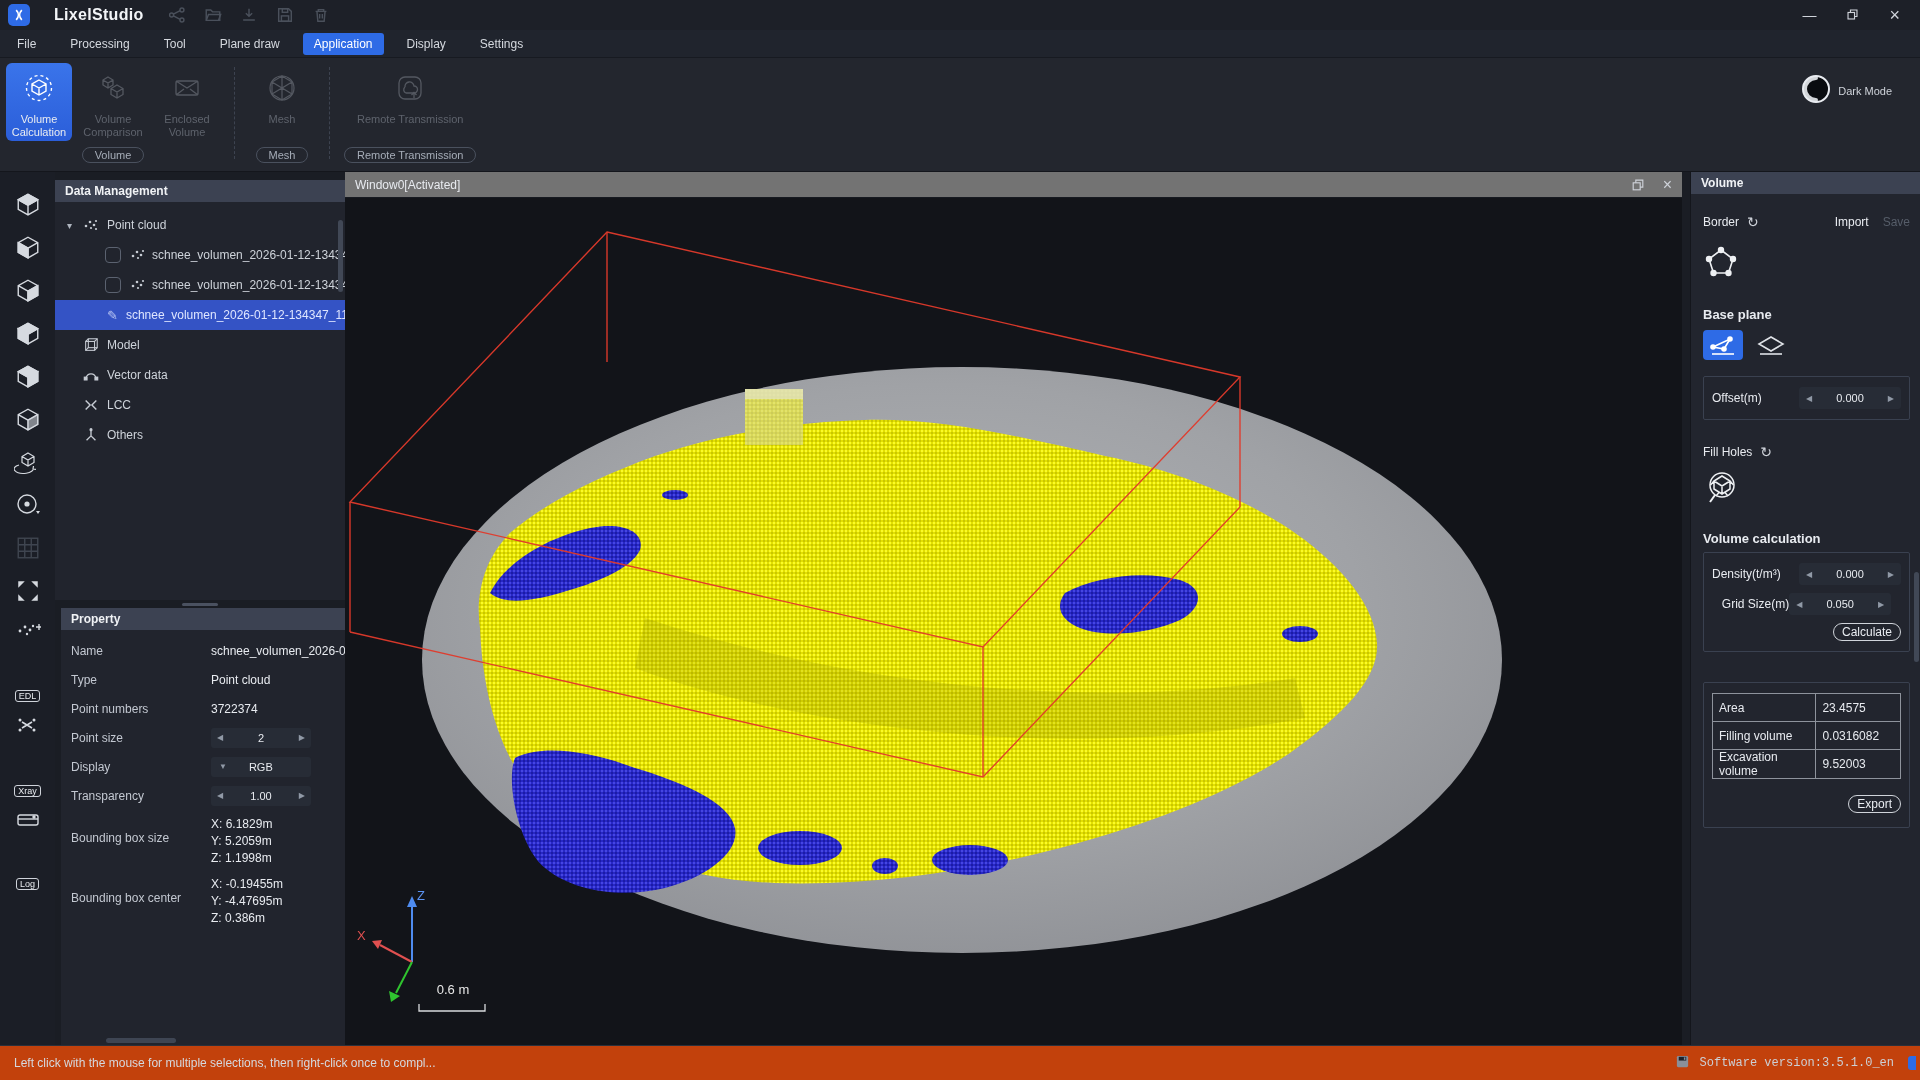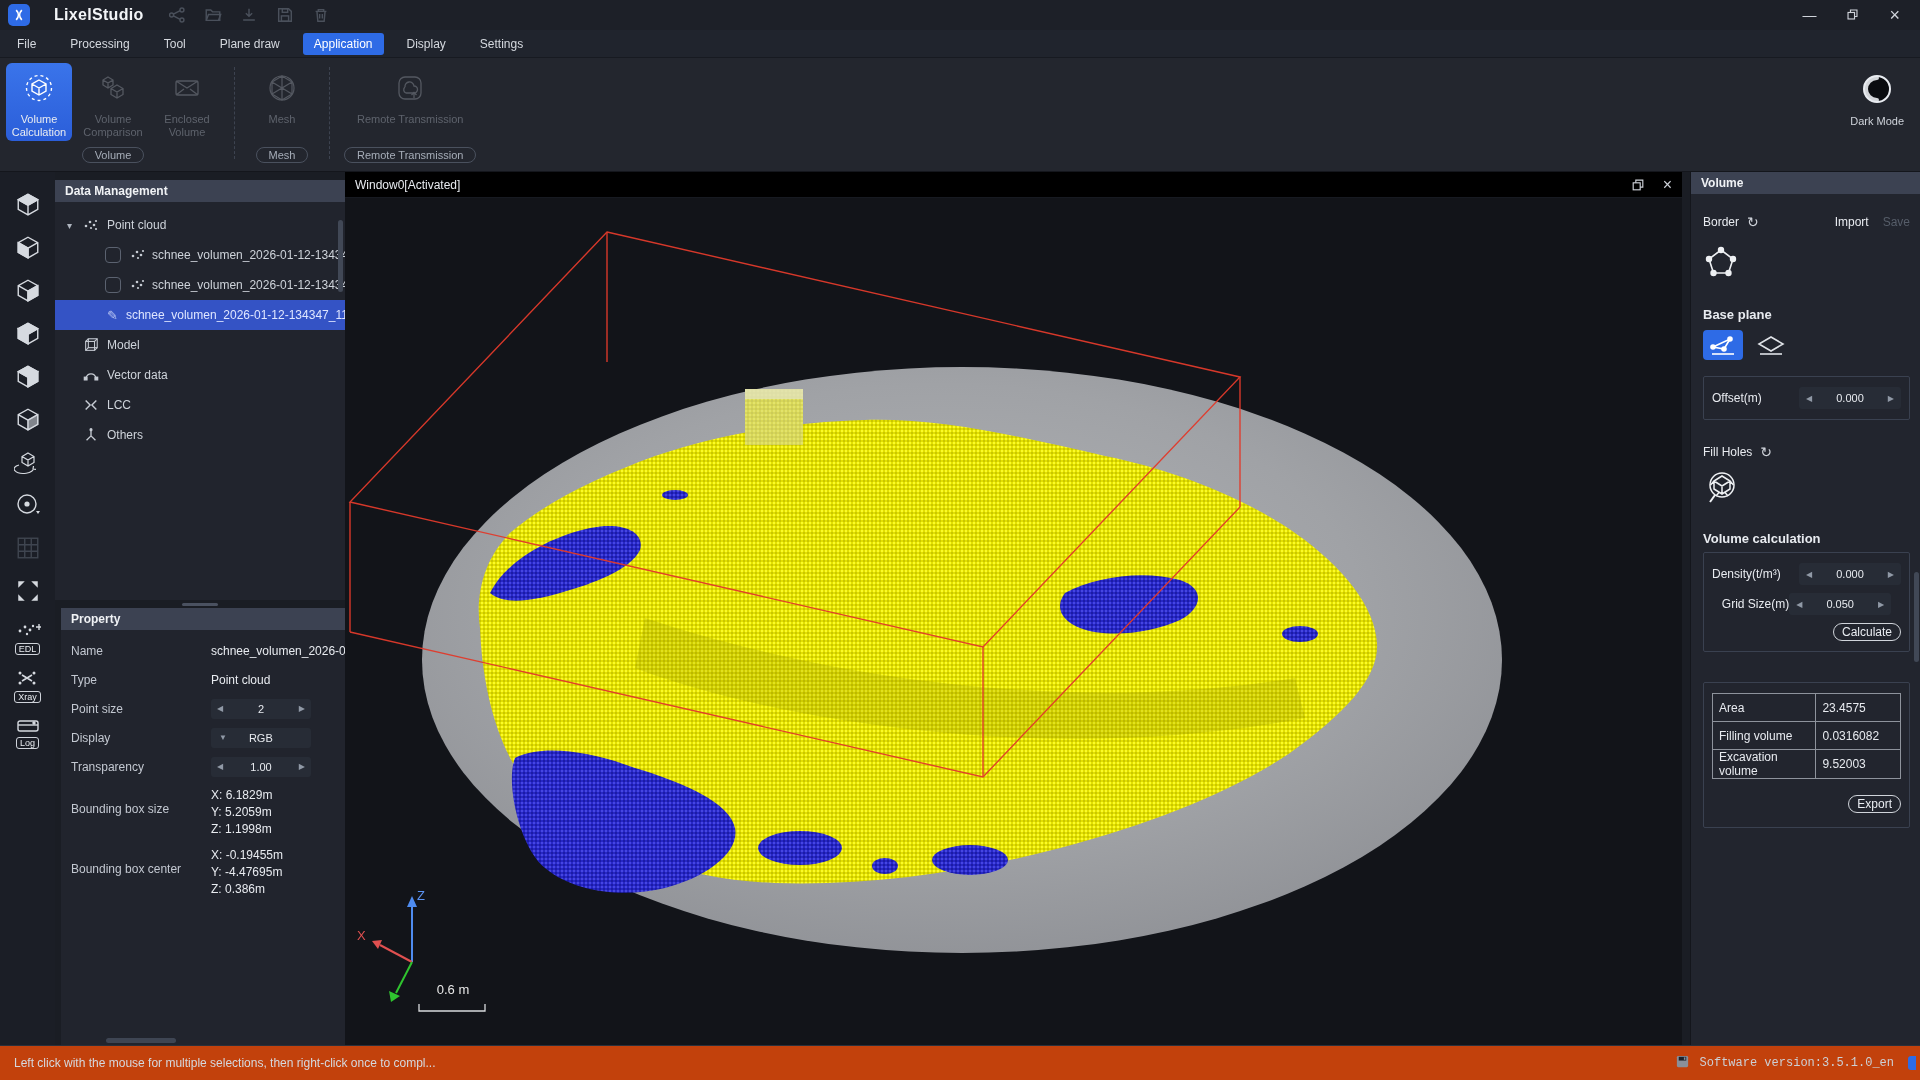--- a/index.html
+++ b/index.html
@@ -27,31 +27,31 @@
   .tile { width:66px; height:78px; border-radius:6px; display:flex; flex-direction:column;
           align-items:center; padding-top:8px; gap:4px; }
   .tile .tlabel { font-size:11px; text-align:center; line-height:1.2; color:#e9ecf1; }
   .tile.dim svg { opacity:.35; }
   .tile.dim .tlabel { color:#8d939e; opacity:.55; }
   .tile.active { background:linear-gradient(#3a74ea,#2b5ed9); }
   .tile.wide { width:108px; }
   .group-box { margin-top:6px; border:1px solid #4a515e; border-radius:8px; padding:1px 12px;
                font-size:11px; color:#a6adb8; }
   .rsep { border-left:1px dashed #3d4350; height:92px; margin:4px 14px 0 14px; }
-  .darkmode { margin-left:auto; display:flex; flex-direction:column; align-items:center;
-              padding-right:16px; padding-top:10px; gap:6px; }
+  .darkmode { margin-left:auto; display:flex; flex-direction:row; align-items:center;
+              padding-right:28px; padding-top:10px; gap:6px; }
   .darkmode .dm-label { font-size:11px; color:#cfd3da; }
 
   .workspace { position:absolute; left:0; top:172px; width:1920px; height:873px; background:#1a1d24; }
   .side-toolbar { position:absolute; left:0; top:0; width:55px; height:873px; background:#1b1e26;
                   display:flex; flex-direction:column; align-items:center; padding-top:16px; gap:11px; }
   .sicon { width:32px; height:32px; display:flex; align-items:center; justify-content:center; }
   .mini-label { border:1px solid #cfd3da; border-radius:3px; font-size:9px; padding:0 3px;
                 color:#e8ebef; margin-top:1px; }
-  .sgroup { display:flex; flex-direction:column; align-items:center; margin-top:4px; }
+  .sgroup { display:flex; flex-direction:column; align-items:center; margin-top:4px;gap:47px; }
 
   .left-panel { position:absolute; left:55px; top:0; width:290px; height:873px; background:#1a1d24; }
   .panel-hdr { height:22px; background:#3c4252; display:flex; align-items:center; padding-left:10px;
                font-size:12px; font-weight:700; color:#f0f2f5; }
   .dm { position:absolute; left:0; top:8px; width:290px; height:420px; background:#21242d; overflow:hidden;}
   .tree { padding-top:8px; position:relative; }
   .tree-row { height:30px; display:flex; align-items:center; font-size:12px; color:#ced3da; white-space:nowrap; overflow:hidden;}
   .tree-row .caret { width:14px; margin-left:12px; font-size:10px; color:#aeb4be; }
   .ticon { width:20px; display:flex; justify-content:center; margin-right:6px; }
   .tree-row.child { padding-left:50px; }
@@ -71,21 +71,21 @@
   .triple { display:flex; flex-direction:column; gap:2px; line-height:1.25; }
   .stepper { width:100px; height:20px; background:#272c36; border-radius:3px; display:flex;
              align-items:center; justify-content:space-between; padding:0 6px; font-size:11px; color:#e8ebf0;}
   .stepper .arr { font-size:8px; color:#9099a6; }
   .ddown { width:100px; height:20px; background:#272c36; border-radius:3px; display:flex;
            align-items:center; padding:0 8px; font-size:11px; color:#e8ebf0; }
   .ddown .arr { font-size:8px; color:#9099a6; margin-right:22px; }
   .hscroll { position:absolute; left:45px; bottom:2px; width:70px; height:5px; background:#3e4553; border-radius:3px;}
 
   .viewport { position:absolute; left:345px; top:0; width:1337px; height:873px; background:#121419; }
-  .vp-hdr { height:26px; background:#000000; display:flex; align-items:center; padding:0 10px;
+  .vp-hdr { height:26px; background:#737373; display:flex; align-items:center; padding:0 10px;
             font-size:12px; color:#e8ebf0; border-bottom:1px solid #171a21;}
   .vp-hdr .sp { flex:1; }
   .vp-hdr .vicon { margin-left:18px; color:#cfd3da; font-size:14px; display:flex; align-items:center;}
   .vp-canvas { width:1337px; height:847px; display:block; }
 
   .right-panel { position:absolute; left:1690px; top:0; width:230px; height:873px; background:#22252e;
                  border-left:1px solid #14161c; }
   .rp-body { padding:0 10px 0 12px; font-size:12px; }
   .row-flex { display:flex; align-items:center; }
   .vlabel { color:#e8ebf0; }
@@ -434,20 +434,24 @@
       <div style="padding-top:6px;">
         <div class="prow">
           <span class="plabel">Name</span>
           <span class="pval">schnee_volumen_2026-01</span>
         </div>
         <div class="prow">
           <span class="plabel">Type</span>
           <span class="pval">Point cloud</span>
         </div>
         <div class="prow">
+          <span class="plabel">Point numbers</span>
+          <span class="pval">3722374</span>
+        </div>
+        <div class="prow">
           <span class="plabel">Point size</span>
           <span class="stepper">
             <span class="arr">◀</span>
             <span>2</span>
             <span class="arr">▶</span>
           </span>
         </div>
         <div class="prow">
           <span class="plabel">Display</span>
           <span class="ddown">

